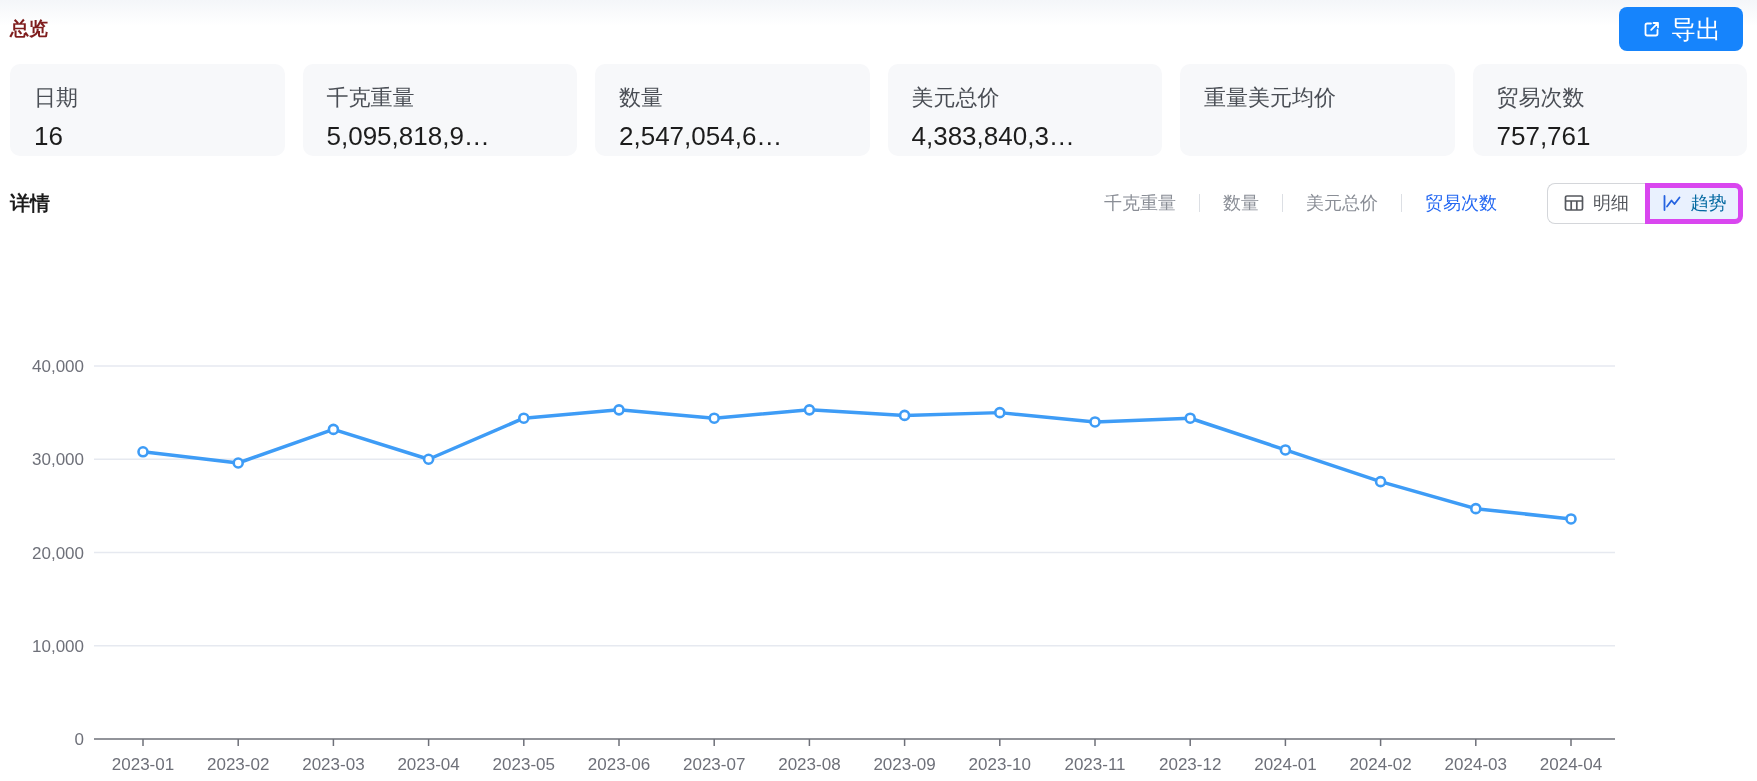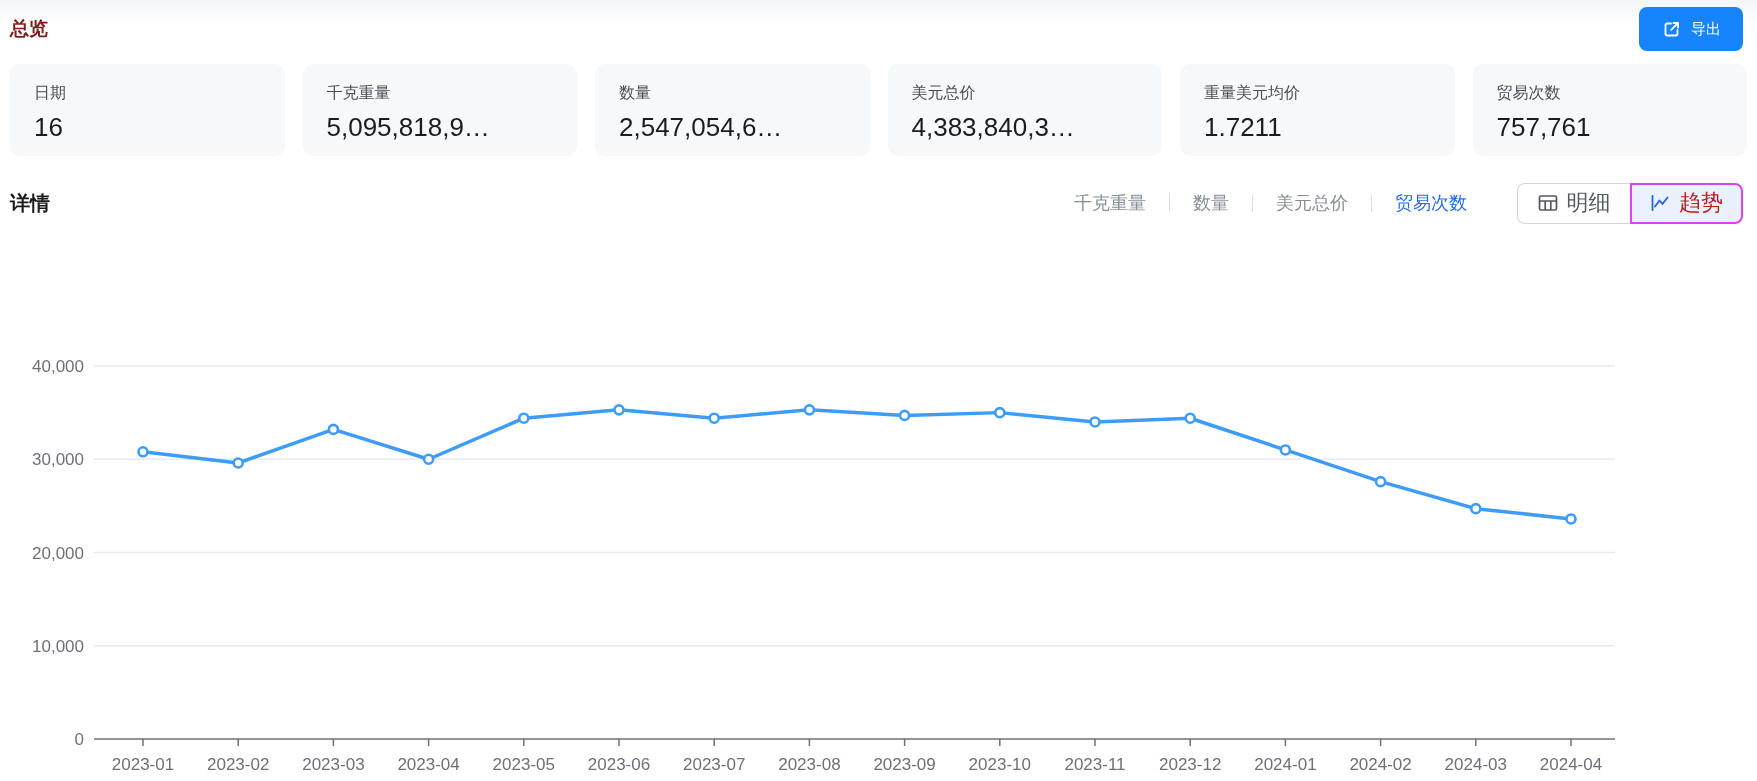--- a/index.html
+++ b/index.html
@@ -7,47 +7,47 @@
     font-family:"Liberation Sans","DejaVu Sans",sans-serif; }
   .page { position:relative; width:1757px; height:781px; background:#fff; }
   .top-fade { position:absolute; top:0; left:0; width:100%; height:26px;
     background:linear-gradient(180deg,#f4f6f9 0%,#ffffff 100%); pointer-events:none; }
 
   
   .header-row { position:relative; display:flex; justify-content:space-between;
     align-items:center; padding:8px 14px 0 10px; height:50px; }
   .page-title { font-size:19px; font-weight:bold; color:#7f1d1d; }
   .export-btn { display:flex; align-items:center; gap:9px; background:#1684fc; color:#fff;
-    border:none; border-radius:8px; height:44px; padding:0 22px; font-size:15px; cursor:pointer;
+    border:none; border-radius:8px; height:44px; padding:0 22px; font-size:25px; cursor:pointer;
     font-family:inherit; }
   .export-btn svg { display:block; }
 
   
   .cards-row { display:flex; gap:18px; margin:14px 10px 0 10px; }
   .card { flex:1; background:#f7f8fa; border-radius:10px; padding:19px 24px; height:92px; }
-  .card-label { font-size:16px; color:#4a4e55; }
+  .card-label { font-size:22px; color:#4a4e55; }
   .card-value { font-size:26px; font-weight:normal; color:#1c1c1c; margin-top:8px;
     white-space:nowrap; overflow:hidden; }
 
   
   .detail-row { display:flex; align-items:center; margin:26px 14px 0 10px; height:42px; }
   .detail-title { font-size:20px; font-weight:bold; color:#1b1b1b; }
   .detail-spacer { flex:1; }
   .metric-tabs { display:flex; align-items:center; gap:23px; margin-right:50px; }
   .metric-tab { font-size:18px; color:#8a8e96; cursor:pointer; }
   .metric-tab.active { color:#2468f2; }
   .tab-divider { width:1px; height:18px; background:#dcdfe4; }
 
   .segmented { display:flex; height:41px; }
   .seg-btn { display:flex; align-items:center; justify-content:center; gap:9px;
-    width:113px; font-size:22px; cursor:pointer; background:#fff;
+    width:98px; font-size:18px; cursor:pointer; background:#fff;
     border:1px solid #d4d6da; color:#55585e; }
   .seg-btn.left { border-radius:8px 0 0 8px; border-right:none; }
   .seg-btn.right { border-radius:0 8px 8px 0; }
-  .seg-btn.active { background:#e9f1fe; border:2px solid #d946ef; color:#b91c1c; }
+  .seg-btn.active { background:#e9f1fe; border:5px solid #d946ef; color:#0369a1; }
 
   
   .chart-wrap { position:absolute; left:0; top:240px; width:1757px; height:541px; }
   svg text { font-family:"Liberation Sans","DejaVu Sans",sans-serif; }
 </style>
 </head>
 <body>
 
 <div class="page">
   <div class="top-fade"></div>
@@ -77,21 +77,20 @@
     <div class="card">
       <div class="card-label">数量</div>
       <div class="card-value">2,547,054,6…</div>
     </div>
     <div class="card">
       <div class="card-label">美元总价</div>
       <div class="card-value">4,383,840,3…</div>
     </div>
     <div class="card">
       <div class="card-label">重量美元均价</div>
-      <div class="card-value">1.7211</div>
     </div>
     <div class="card">
       <div class="card-label">贸易次数</div>
       <div class="card-value">757,761</div>
     </div>
   </div>
 
   <div class="detail-row">
     <div class="detail-title">详情</div>
     <div class="detail-spacer"></div>

